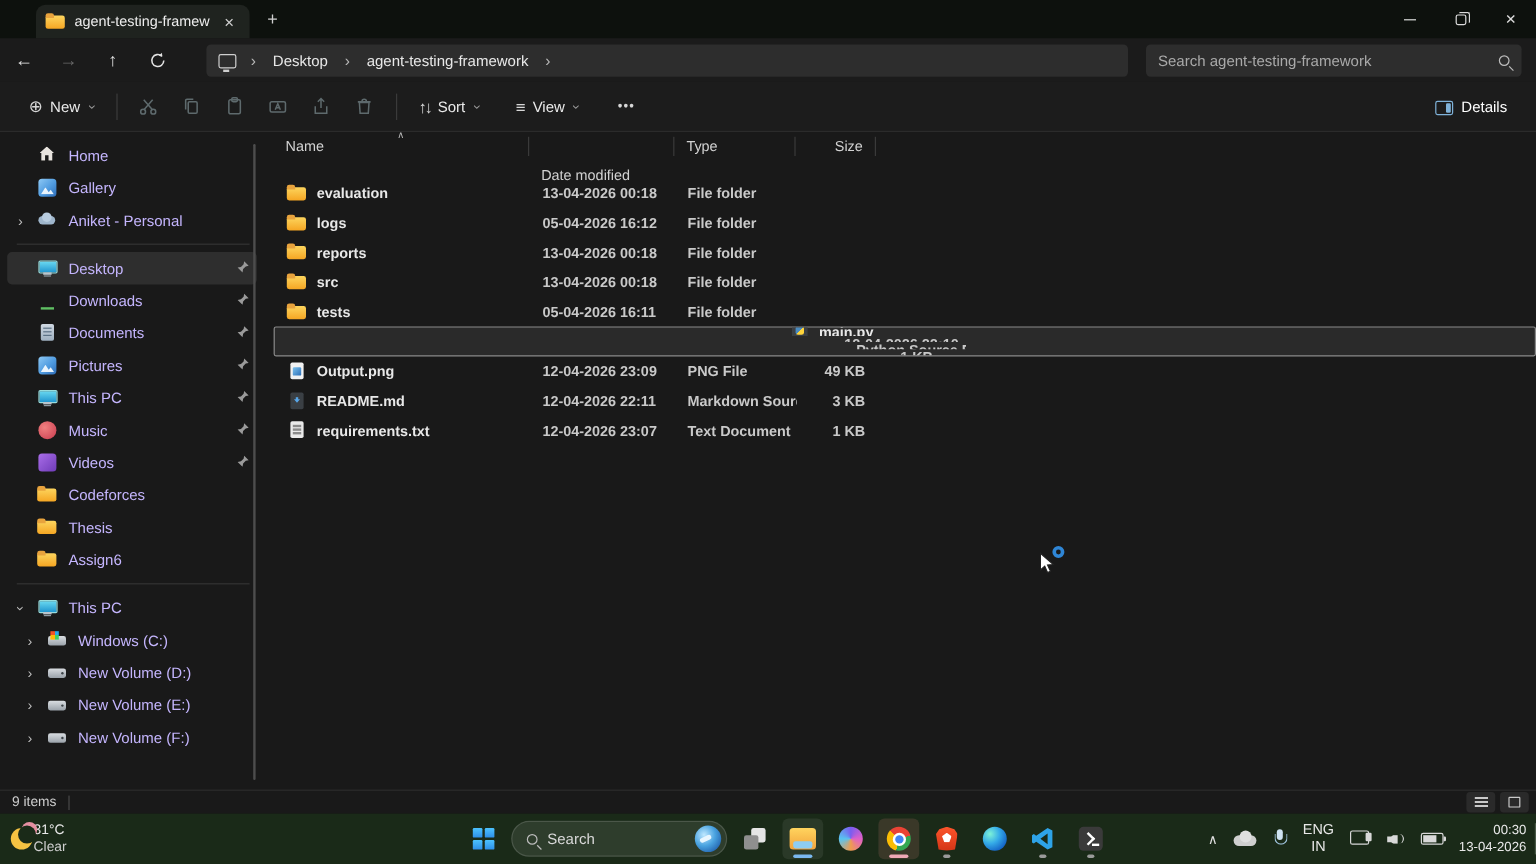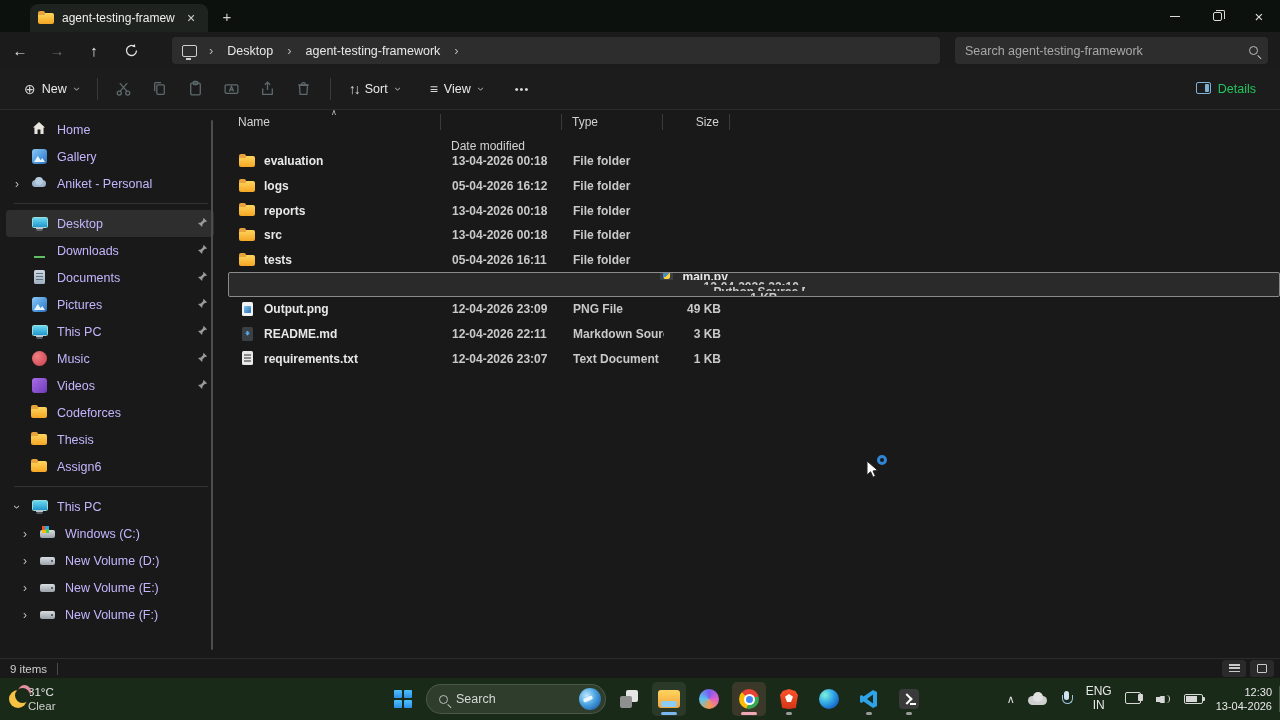--- a/index.html
+++ b/index.html
@@ -37,21 +37,21 @@
   .mag::after { content:""; position:absolute; left:8px; top:8px; width:5px; height:1.4px; background:#bdbdbd; transform:rotate(45deg); transform-origin:0 0; }
 
   
   .commandbar { position:absolute; left:0; top:68px; width:100%; height:42px; background:#1c1c1c; border-bottom:1px solid #2b2b2b; display:flex; align-items:center; }
   .cmdbtn { display:flex; align-items:center; gap:6px; padding:7px 10px; border-radius:4px; color:#eaeaea; font-size:12.5px; }
   .cmd-glyph { font-size:14px; color:#d7d7d7; }
   .chev { display:inline-block; transform:rotate(90deg); font-size:12px; color:#9a9a9a; margin-left:2px; }
   .vdiv { width:1px; height:22px; background:#3a3a3a; margin:0 8px; }
   .iconbtn { width:36px; height:32px; display:flex; align-items:center; justify-content:center; border-radius:4px; }
   .iconbtn svg { stroke:#5e6a6d; fill:none; stroke-width:1.2; }
-  .details-btn { position:absolute; right:14px; display:flex; align-items:flex-start; gap:7px; padding:7px 10px; border-radius:4px; font-size:12.5px; color:#22c55e; }
+  .details-btn { position:absolute; right:14px; display:flex; align-items:flex-end; gap:7px; padding:7px 10px; border-radius:4px; font-size:12.5px; color:#ffffff; }
   .details-ico { width:15px; height:12px; border:1.3px solid #7fb2d9; border-radius:2px; position:relative; }
   .details-ico::after { content:""; position:absolute; right:1px; top:1px; bottom:1px; width:4px; background:#7fb2d9; border-radius:1px; }
   .more-dots { font-size:11px; letter-spacing:1px; color:#d7d7d7; }
 
   
   .content { position:absolute; left:0; top:110px; width:100%; height:548px; display:flex; }
   .sidebar { position:relative; width:222px; height:100%; padding-top:6px; overflow:hidden; }
   .sidebar-scroll { position:absolute; right:9px; top:10px; width:2px; height:530px; background:#4d4d4d; border-radius:2px; }
   .srow { display:flex; align-items:center; height:27px; margin:0 8px 0 6px; padding:0 6px; border-radius:4px; gap:9px; position:relative; }
   .srow.sel { background:#2e2e2e; }
@@ -663,21 +663,21 @@
     <span class="tray-cloud"></span>
     <span class="mic-ico"></span>
     <span class="lang">
       <div>ENG</div>
       <div>IN</div>
     </span>
     <span class="net-ico"></span>
     <span class="spk-ico"></span>
     <span class="batt-ico"></span>
     <span class="clock">
-      <div>12:30</div>
+      <div>00:30</div>
       <div>13-04-2026</div>
     </span>
   </div>
   <span class="edge-sliver"></span>
 </div>
 
 <div class="busy">
   <span class="ring"></span>
   <svg class="arrow" width="13" height="19" viewBox="0 0 13 19">
     <path d="M1 1 L1 15 L4.6 11.8 L7 17.2 L9.4 16.1 L7 10.9 L11.8 10.5 Z" fill="#fff" stroke="#222" stroke-width="1"></path>

